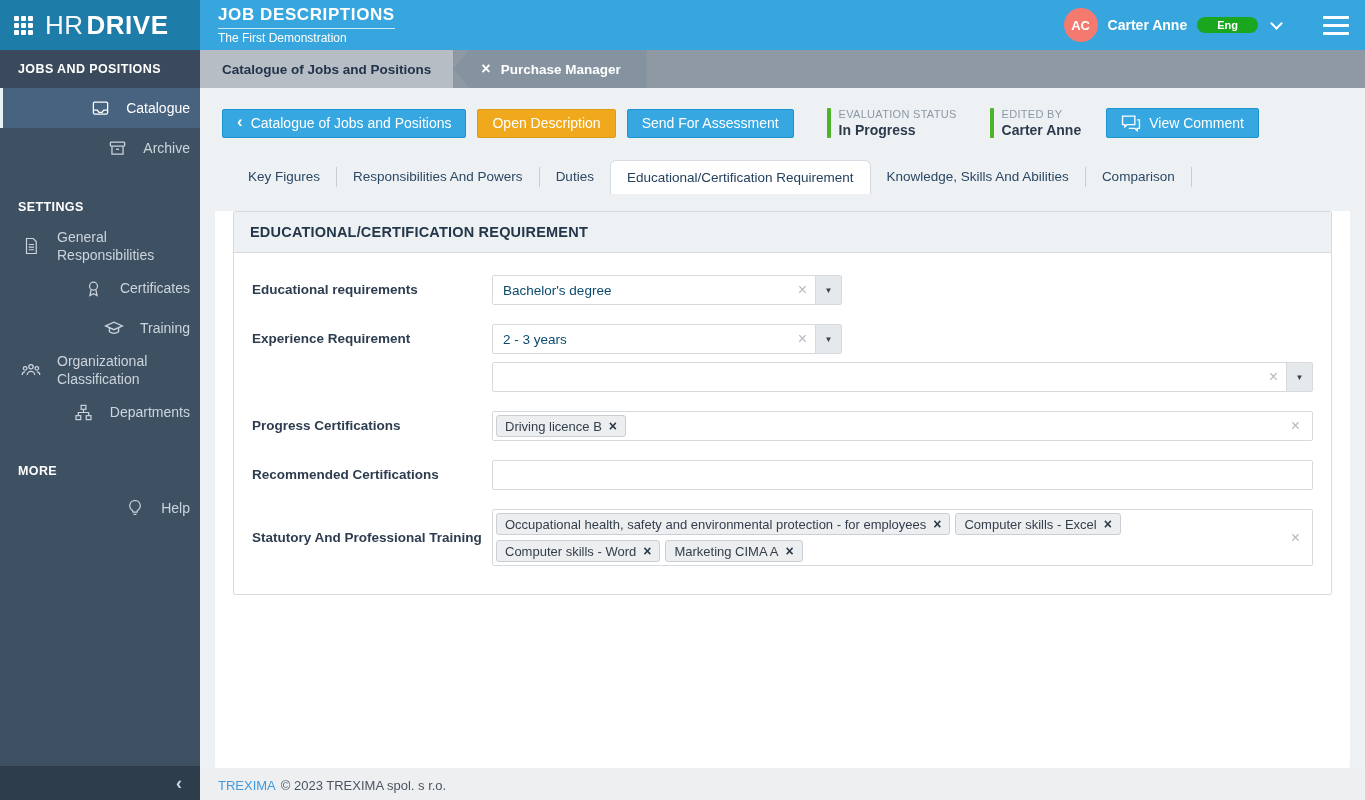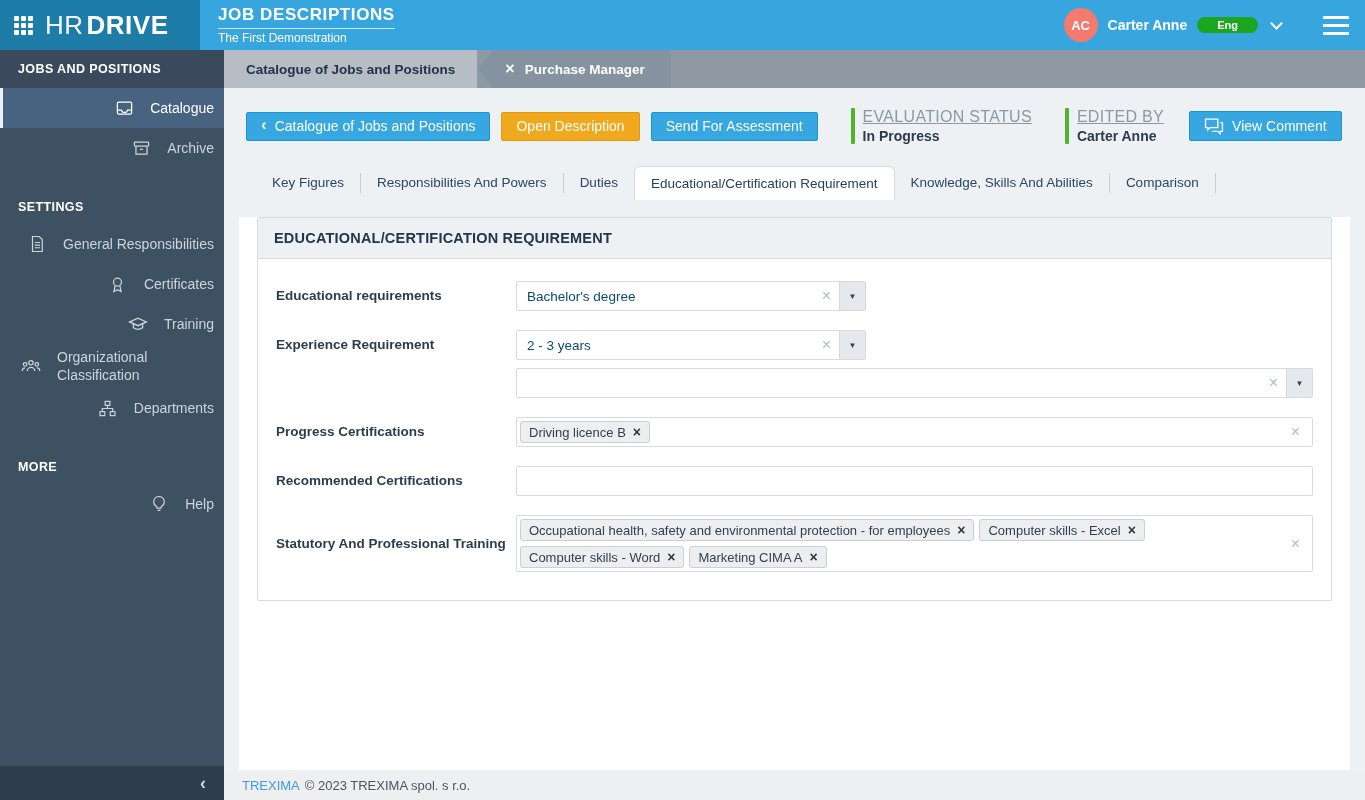--- a/index.html
+++ b/index.html
@@ -25,21 +25,21 @@
   .user-name { color:#fff; font-size:14px; font-weight:700; cursor:pointer; }
   .lang-badge { background:#1ba620; color:#fff; font-size:11px; font-weight:700; border-radius:9px; padding:2px 20px; cursor:pointer; }
   .chev-down { width:9px; height:9px; border-right:2px solid #fff; border-bottom:2px solid #fff; transform:rotate(45deg); margin:-4px 6px 0 4px; cursor:pointer; }
   .hamburger { width:26px; display:flex; flex-direction:column; gap:5px; margin-left:26px; cursor:pointer; }
   .hamburger i { height:3px; background:#fff; border-radius:1px; }
 
   
   .body-row { flex:1; display:flex; min-height:0; }
 
   
-  .sidebar { width:224px; background:#3e5163; flex-shrink:0; position:relative; color:#ccd4dc; }
+  .sidebar { width:200px; background:#3e5163; flex-shrink:0; position:relative; color:#ccd4dc; }
   .sb-section-label { font-size:12.5px; font-weight:700; color:#fff; letter-spacing:0.4px; padding:0 0 0 18px; display:flex; align-items:center; }
   .sb-first { height:38px; background:#3a4a5c; }
   .sb-mid { height:34px; margin-top:22px; }
   .sb-item { display:flex; align-items:center; gap:16px; padding:0 10px 0 18px; min-height:40px; font-size:14px; cursor:pointer; border-left:3px solid transparent;justify-content:flex-end; }
   .sb-item .sb-icon { width:20px; display:flex; justify-content:center; flex-shrink:0; }
   .sb-item.active { background:#476380; color:#fff; border-left:3px solid #e9f1f8; padding-left:15px; }
   .sb-item.twoline { line-height:18px; padding-top:4px; padding-bottom:4px; }
   .sb-collapse { position:absolute; bottom:0; left:0; width:100%; height:34px; background:#2e3d4c; display:flex; align-items:center; justify-content:flex-end; padding-right:18px; color:#cfd6dc; font-size:18px; font-weight:700; cursor:pointer; }
 
   
@@ -52,21 +52,21 @@
   .content { flex:1; background:#eef1f4; min-height:0; }
 
   
   .toolbar { display:flex; align-items:center; margin:20px 22px 0 22px; gap:11px; }
   .btn { height:29px; display:inline-flex; align-items:center; gap:8px; padding:0 14px; font-size:14px; color:#fff; border-radius:2px; cursor:pointer; white-space:nowrap; }
   .btn-blue { background:#36a7e0; border:1px solid #1d94cf; }
   .btn-orange { background:#f0a91c; border:1px solid #dd9a12; }
   .back-chev { font-size:17px; font-weight:700; margin-top:-2px; }
   .status-block { display:flex; align-items:stretch; gap:8px; margin-left:22px; }
   .status-bar { width:4px; background:#4eb52b; border-radius:1px; }
-  .status-label { font-size:16px; color:#8b98a3; letter-spacing:0.3px;text-decoration:underline; }
+  .status-label { font-size:11px; color:#8b98a3; letter-spacing:0.3px; }
   .status-value { font-size:14px; font-weight:700; color:#2b3b4c; margin-top:2px; }
   .view-comment { margin-left:14px; height:30px; }
   .vc-icon { display:flex; }
 
   
   .tabs { display:flex; align-items:flex-end; margin:22px 15px 0 15px; padding-left:17px; }
   .tab { height:33px; line-height:33px; padding:0 16px; font-size:13.5px; color:#2b4763; cursor:pointer; white-space:nowrap; }
   .tab.active { background:#fff; border:1px solid #d5dbe1; border-bottom:none; border-radius:6px 6px 0 0; height:34px; line-height:34px; margin-bottom:-1px; color:#24415e; }
   .tab-div { width:1px; height:20px; background:#c8ced4; align-self:center; }
 

